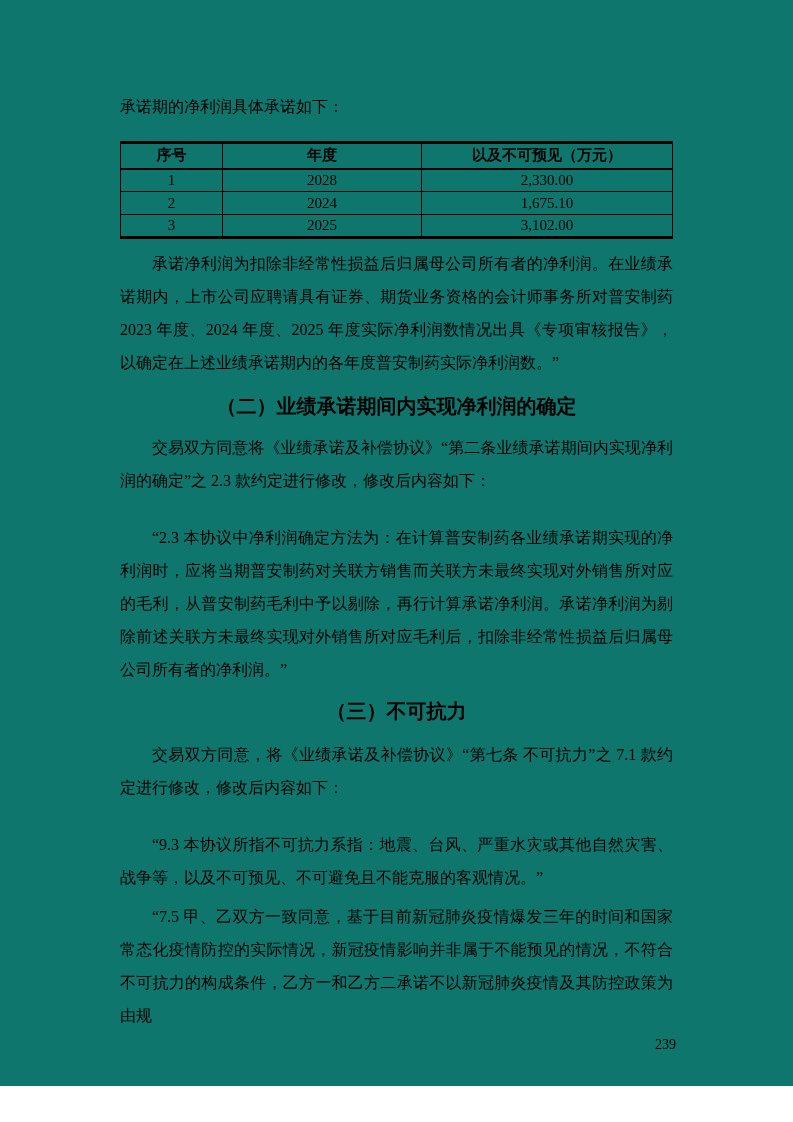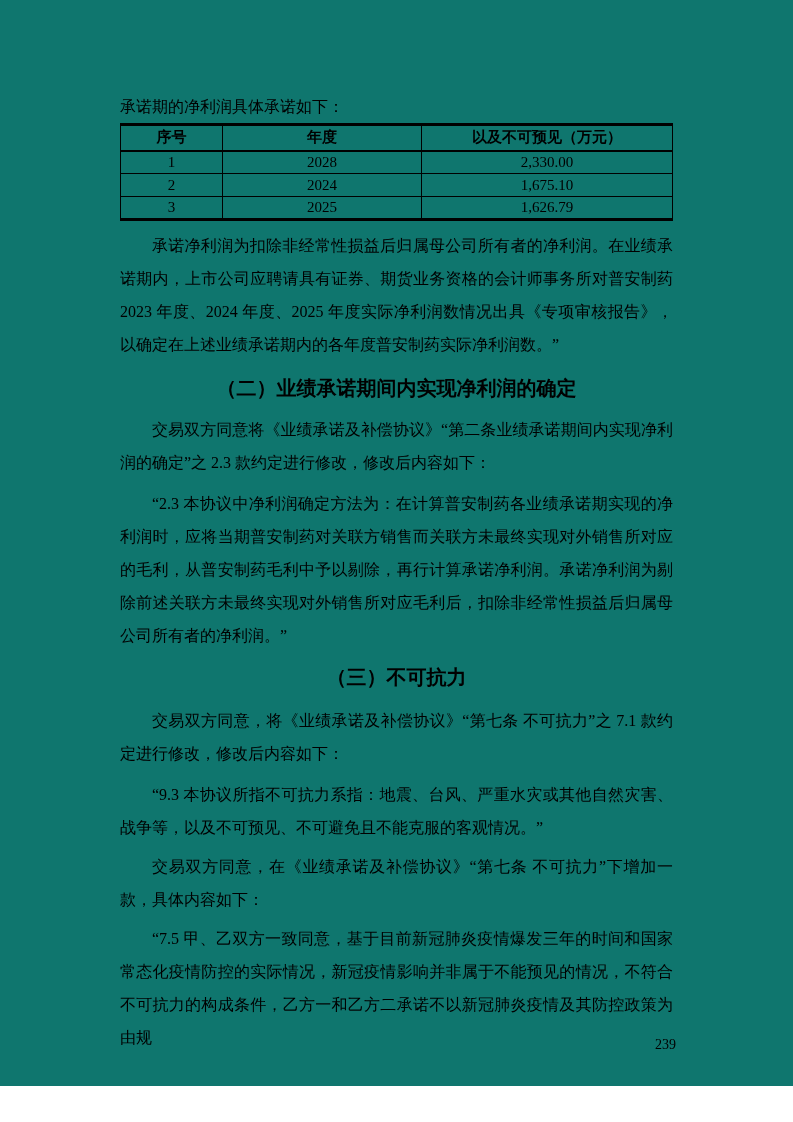--- a/index.html
+++ b/index.html
@@ -25,21 +25,21 @@
   .para {
     font-size: 16px;
     line-height: 33px;
     text-align: justify;
     color: #000000;
   }
   .indent { text-indent: 2em; }
   .intro-para { margin-top: 90px; }
   .profit-table {
     width: 100%;
-    margin-top: 0;
+    margin-top: 18px;
     border-collapse: collapse;
     border-top: 3px solid #000000;
     border-bottom: 3px solid #000000;
     border-left: 1px solid #000000;
     border-right: 1px solid #000000;
     table-layout: fixed;
   }
   .profit-table th {
     height: 26px;
     font-size: 15px;
@@ -67,21 +67,21 @@
     font-weight: bold;
     font-size: 20px;
     line-height: 26px;
     color: #000000;
     text-align: center;
   }
   .heading-2 { margin-top: 14px; }
   .heading-3 { margin-top: 12px; }
   .mt-14 { margin-top: 14px; }
   .mt-12 { margin-top: 12px; }
-  .mt-8  { margin-top: 8px; }
+  .mt-8  { margin-top: 24px; }
   .mt-6  { margin-top: 6px; }
   .page-number {
     position: absolute;
     top: 1036px;
     right: 117px;
     font-size: 14px;
     line-height: 18px;
     color: #000000;
     font-family: "Liberation Serif", "DejaVu Serif", serif;
   }
@@ -114,39 +114,38 @@
           <td>2,330.00</td>
         </tr>
         <tr>
           <td>2</td>
           <td>2024</td>
           <td>1,675.10</td>
         </tr>
         <tr>
           <td>3</td>
           <td>2025</td>
-          <td>1,626.79</td>
+          <td>3,102.00</td>
         </tr>
       </tbody>
     </table>
 
     <p class="para indent after-table">承诺净利润为扣除非经常性损益后归属母公司所有者的净利润。在业绩承诺期内，上市公司应聘请具有证券、期货业务资格的会计师事务所对普安制药 2023 年度、2024 年度、2025 年度实际净利润数情况出具《专项审核报告》，以确定在上述业绩承诺期内的各年度普安制药实际净利润数。”</p>
 
     <h2 class="section-heading heading-2">（二）业绩承诺期间内实现净利润的确定</h2>
 
     <p class="para indent mt-12">交易双方同意将《业绩承诺及补偿协议》“第二条业绩承诺期间内实现净利润的确定”之 2.3 款约定进行修改，修改后内容如下：</p>
 
     <p class="para indent mt-8">“2.3 本协议中净利润确定方法为：在计算普安制药各业绩承诺期实现的净利润时，应将当期普安制药对关联方销售而关联方未最终实现对外销售所对应的毛利，从普安制药毛利中予以剔除，再行计算承诺净利润。承诺净利润为剔除前述关联方未最终实现对外销售所对应毛利后，扣除非经常性损益后归属母公司所有者的净利润。”</p>
 
     <h2 class="section-heading heading-3">（三）不可抗力</h2>
 
     <p class="para indent mt-14">交易双方同意，将《业绩承诺及补偿协议》“第七条 不可抗力”之 7.1 款约定进行修改，修改后内容如下：</p>
 
     <p class="para indent mt-8">“9.3 本协议所指不可抗力系指：地震、台风、严重水灾或其他自然灾害、战争等，以及不可预见、不可避免且不能克服的客观情况。”</p>
 
-    <p class="para indent mt-6">交易双方同意，在《业绩承诺及补偿协议》“第七条 不可抗力”下增加一款，具体内容如下：</p>
 
     <p class="para indent mt-6">“7.5 甲、乙双方一致同意，基于目前新冠肺炎疫情爆发三年的时间和国家常态化疫情防控的实际情况，新冠疫情影响并非属于不能预见的情况，不符合不可抗力的构成条件，乙方一和乙方二承诺不以新冠肺炎疫情及其防控政策为由规</p>
 
   </div>
 
   <div class="page-number">239</div>
 </div>
 
 </body></html>

